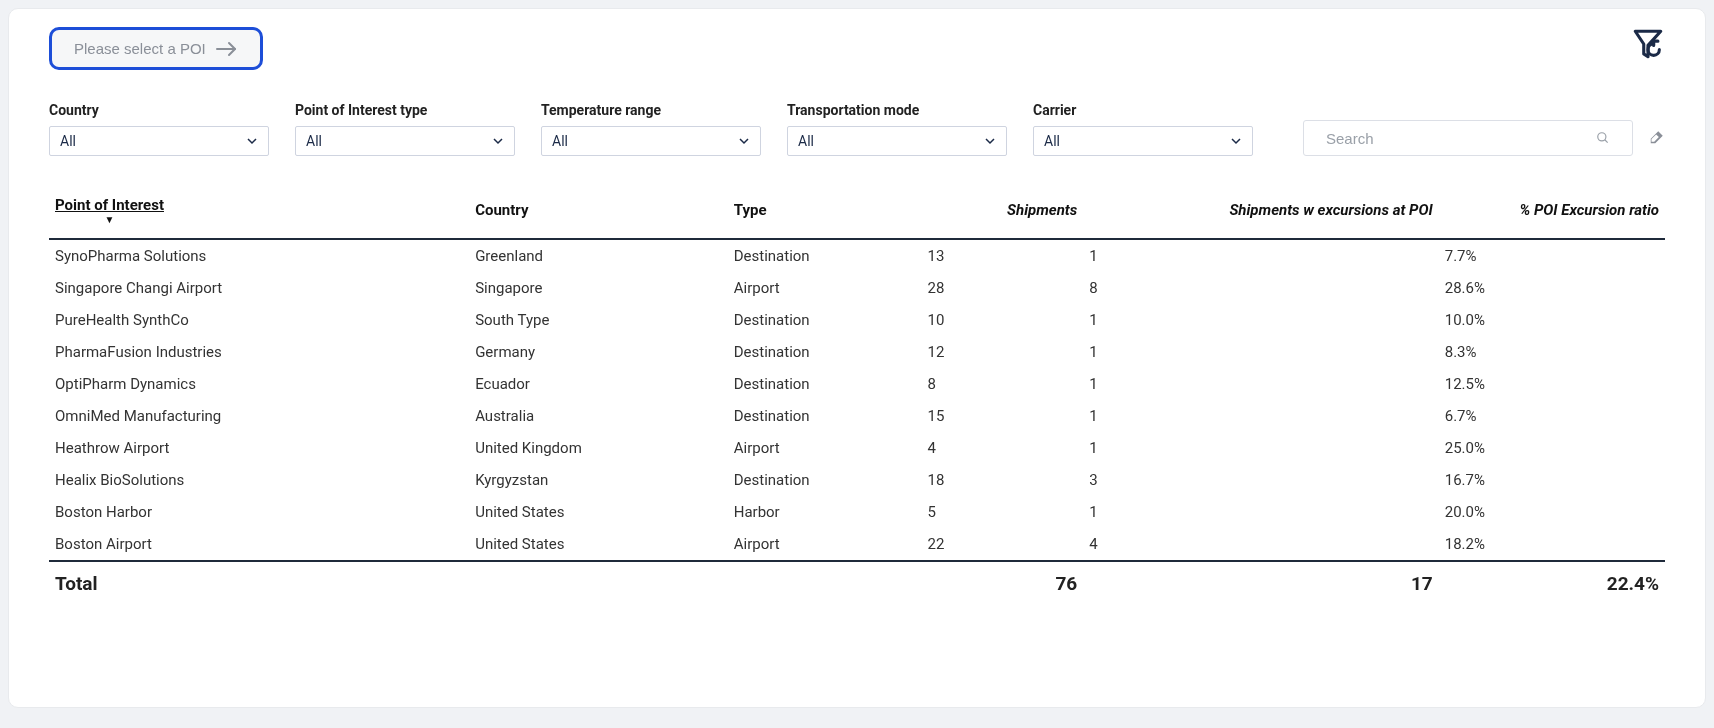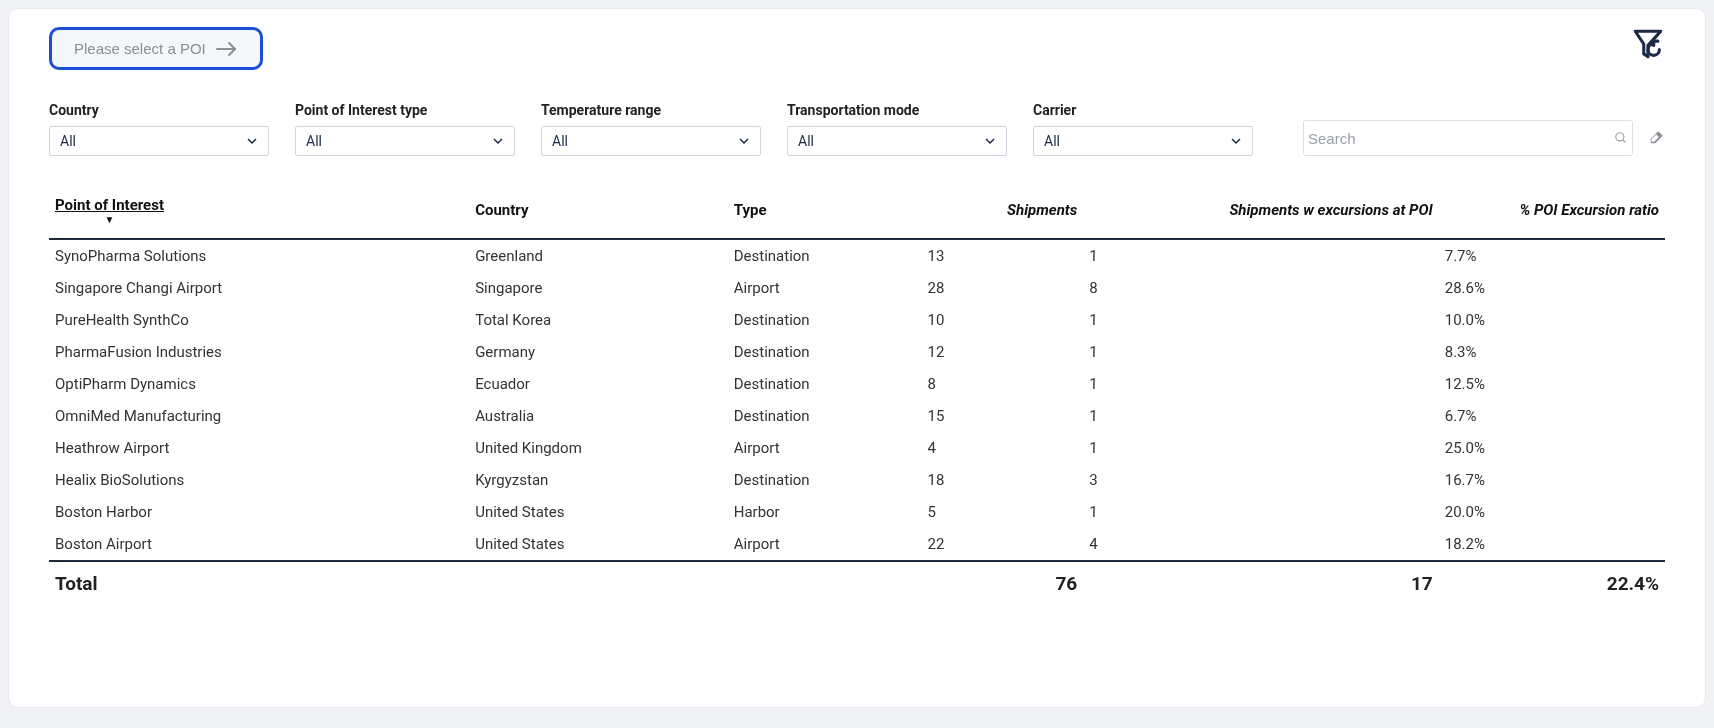--- a/index.html
+++ b/index.html
@@ -74,21 +74,21 @@
     align-items: center;
     gap: 14px;
   }
   .search-box {
     width: 330px;
     height: 36px;
     border: 1px solid #dcdfe6;
     border-radius: 3px;
     display: flex;
     align-items: center;
-    padding: 0 4px;
+    padding: 0 22px;
     gap: 10px;
   }
   .search-box input {
     flex: 1;
     border: none;
     outline: none;
     font-size: 15px;
     color: #444;
     background: transparent;
   }
@@ -285,21 +285,21 @@
         <tr>
           <td>Singapore Changi Airport</td>
           <td>Singapore</td>
           <td>Airport</td>
           <td class="num">28</td>
           <td class="num">8</td>
           <td class="num">28.6%</td>
         </tr>
         <tr>
           <td>PureHealth SynthCo</td>
-          <td>Total Korea</td>
+          <td>South Type</td>
           <td>Destination</td>
           <td class="num">10</td>
           <td class="num">1</td>
           <td class="num">10.0%</td>
         </tr>
         <tr>
           <td>PharmaFusion Industries</td>
           <td>Germany</td>
           <td>Destination</td>
           <td class="num">12</td>

